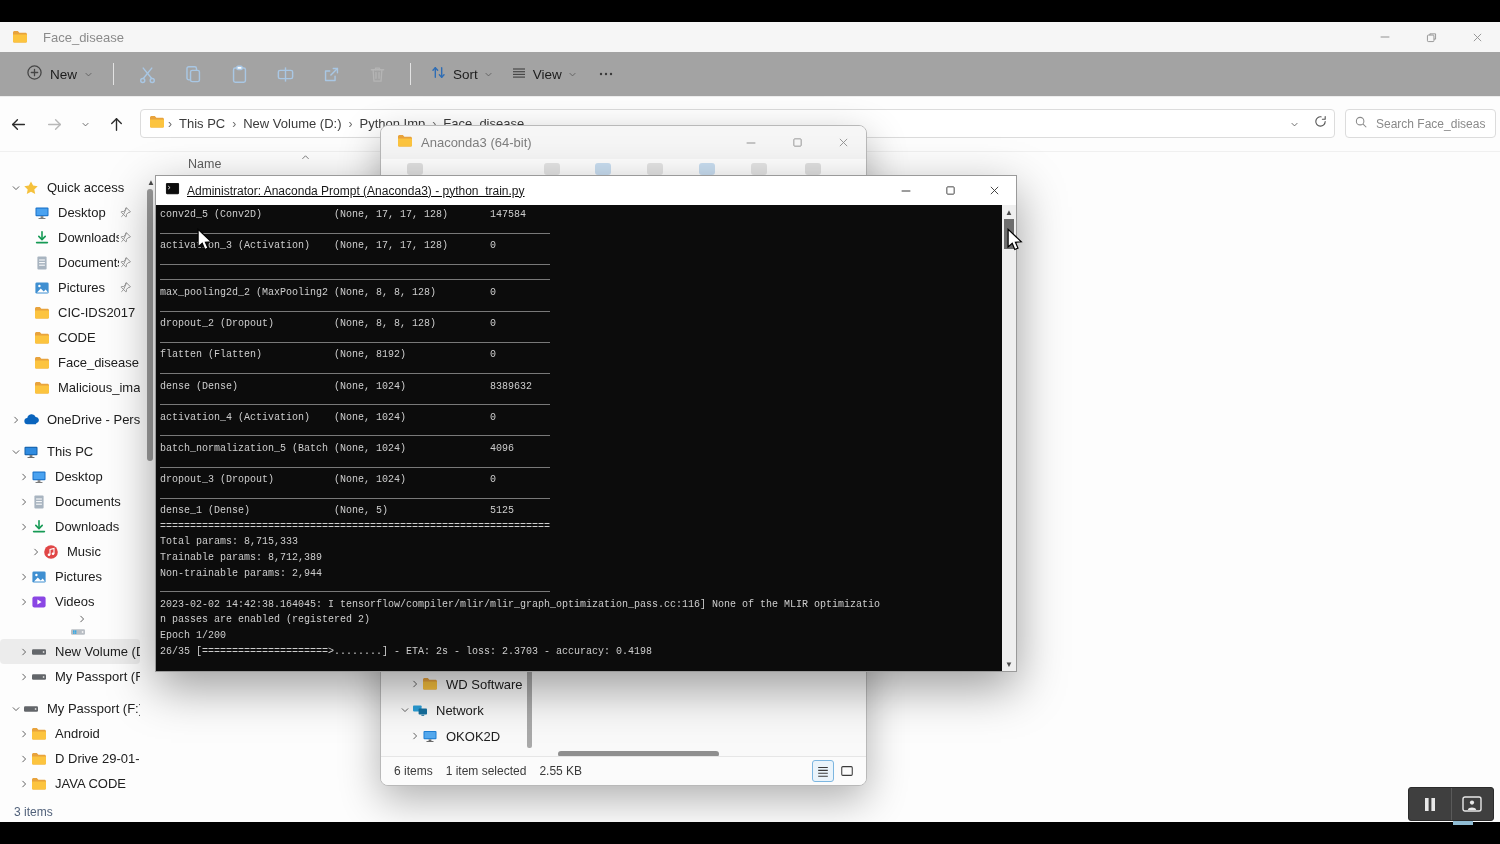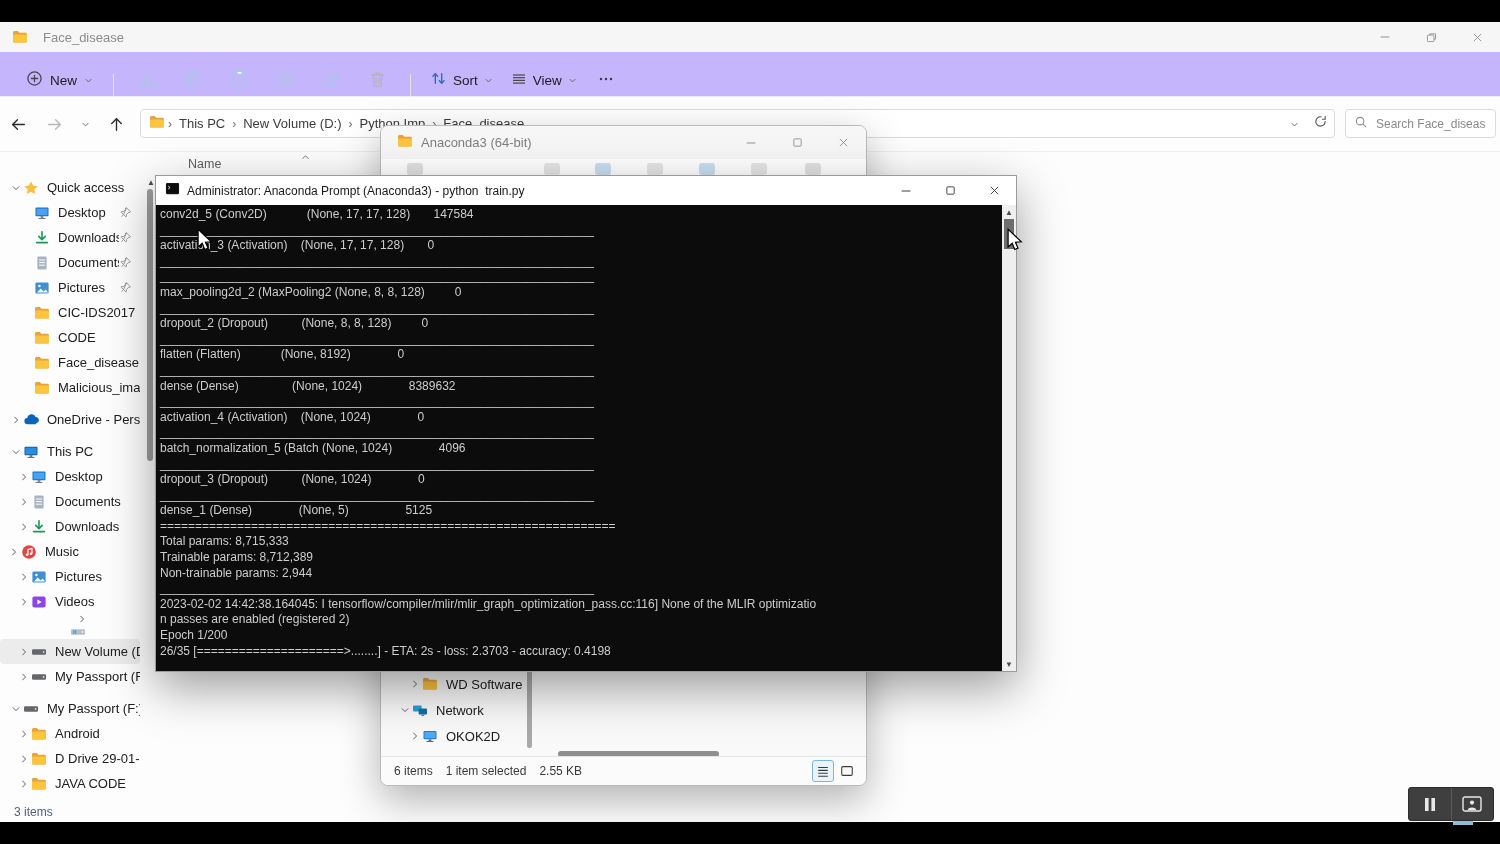--- a/index.html
+++ b/index.html
@@ -8,21 +8,21 @@
   .blackbar{position:absolute;left:0;width:1500px;background:#000;z-index:25;}
   #bar-top{top:0;height:22px;}
   #bar-bottom{top:822px;height:22px;}
 
   
   #explorer{position:absolute;left:0;top:22px;width:1500px;height:800px;background:#fdfdfd;z-index:1;}
   .ex-title{position:relative;height:30px;background:#f6f6f6;display:flex;align-items:center;padding-left:12px;}
   .ex-title .t-label{font-size:13px;color:#8b8b8b;margin-left:8px;}
   .win-ctrls{position:absolute;top:0;right:0;height:100%;display:flex;}
   .win-btn{width:46px;display:flex;align-items:center;justify-content:center;color:#8f8f8f;}
-  .ex-toolbar{height:44px;background:#c4b5fd;border-bottom:1px solid #ededed;display:flex;align-items:flex-end;padding-left:16px;}
+  .ex-toolbar{height:44px;background:#a3a3a3;border-bottom:1px solid #ededed;display:flex;align-items:center;padding-left:16px;}
   .tb-new{display:flex;align-items:center;gap:7px;padding:0 10px;height:32px;border-radius:4px;}
   .tb-new .nl{font-size:13.5px;color:#1c1c1c;}
   .tb-sep{width:1px;height:22px;background:#e3e3e3;margin:0 10px;}
   .tb-ic{width:46px;height:34px;display:flex;align-items:center;justify-content:center;}
   .tb-txtbtn{display:flex;align-items:center;gap:6px;padding:0 9px;height:32px;font-size:13.5px;color:#1c1c1c;}
   .ex-address{position:relative;height:54px;background:#fdfdfd;border-bottom:1px solid #f0f0f0;display:flex;align-items:center;}
   .nav-ic{width:36px;height:32px;display:flex;align-items:center;justify-content:center;}
   .addr-box{position:absolute;left:140px;top:12px;width:1195px;height:29px;border:1px solid #dcdcdc;border-radius:4px;
             background:#fff;display:flex;align-items:center;padding-left:8px;box-sizing:border-box;}
   .crumb{font-size:13px;color:#3b3b3b;padding:0 4px;white-space:nowrap;}
@@ -61,25 +61,25 @@
   .ana-status{position:absolute;left:0;right:0;bottom:0;height:28px;border-top:1px solid #e6e6e6;background:#fbfbfb;
               display:flex;align-items:center;font-size:12px;color:#3a3a3a;}
   .ana-status .st{margin-left:13px;}
   .view-btns{margin-left:auto;margin-right:8px;display:flex;gap:2px;}
   .vbtn{width:22px;height:22px;display:flex;align-items:center;justify-content:center;border-radius:3px;}
   .vbtn.active{border:1px solid #7cb6e0;background:#eaf4fb;box-sizing:border-box;}
 
   
   #term{position:absolute;left:155px;top:175px;width:862px;height:497px;z-index:10;
         box-shadow:0 16px 45px rgba(0,0,0,.38);border:1px solid #9a9a9a;box-sizing:border-box;background:#0c0c0c;}
-  .term-title{position:relative;height:29px;background:#fff;display:flex;align-items:center;padding-left:9px;}
+  .term-title{position:relative;height:29px;background:#fff;display:flex;align-items:center;padding-left:9px;text-decoration:underline;}
   .term-title .t-label{font-size:12px;color:#191919;margin-left:7px;white-space:pre;}
   .term-title .win-btn{width:44px;color:#333;}
   #console{position:absolute;left:0;top:29px;right:14px;bottom:0;background:#0c0c0c;padding:2px 0 0 4px;overflow:hidden;}
-  .cline{height:15.6px;line-height:15.6px;font-family:Liberation Sans, sans-serif;font-size:12px;color:#cdcdcd;white-space:pre;}
+  .cline{height:15.6px;line-height:15.6px;font-family:Liberation Mono, monospace;font-size:10px;color:#cdcdcd;white-space:pre;}
   #term-scroll{position:absolute;right:0;top:29px;width:14px;bottom:0;background:#efefef;}
   #term-scroll .thumb{position:absolute;left:2px;top:14px;width:10px;height:30px;background:#6e6e6e;}
   .scroll-arrow{position:absolute;left:0;width:14px;height:14px;display:flex;align-items:center;justify-content:center;color:#4c4c4c;font-size:8px;}
 
   
   .cursor{position:absolute;z-index:35;}
   #recorder{position:absolute;left:1408px;top:787px;width:84px;height:32px;background:#3f3f3f;border:1px solid #2c2c2c;
             border-radius:3px;z-index:30;display:flex;}
   .rec-cell{flex:1;display:flex;align-items:center;justify-content:center;}
   .rec-div{width:1px;background:#5a5a5a;}
@@ -496,21 +496,21 @@
               <svg width="16" height="16" viewBox="0 0 16 16">
                 <g stroke="#169a55" stroke-width="1.6" fill="none" stroke-linecap="round" stroke-linejoin="round">
                   <path d="M8 1.8v7.4"></path>
                   <path d="M4.8 6.4L8 9.6l3.2-3.2"></path>
                   <path d="M2.6 12.6h10.8"></path>
                 </g>
               </svg>
             </span>
             <span class="slabel">Downloads</span>
           </div>
-          <div class="srow" style="padding-left: 6px;">
+          <div class="srow" style="padding-left: 28px;">
             <span class="chev">
               <svg width="10" height="10" viewBox="0 0 16 16">
                 <path d="M5.5 3l5 5-5 5" fill="none" stroke="#565656" stroke-width="1.5"></path>
               </svg>
             </span>
             <span class="sicon">
               <svg width="16" height="16" viewBox="0 0 16 16">
                 <circle cx="8" cy="8" r="6.8" fill="#e04646"></circle>
                 <path d="M7 10.8V5.4l4-1v5.4" stroke="#fff" stroke-width="1.1" fill="none"></path>
                 <circle cx="6" cy="10.8" r="1.3" fill="#fff"></circle>

